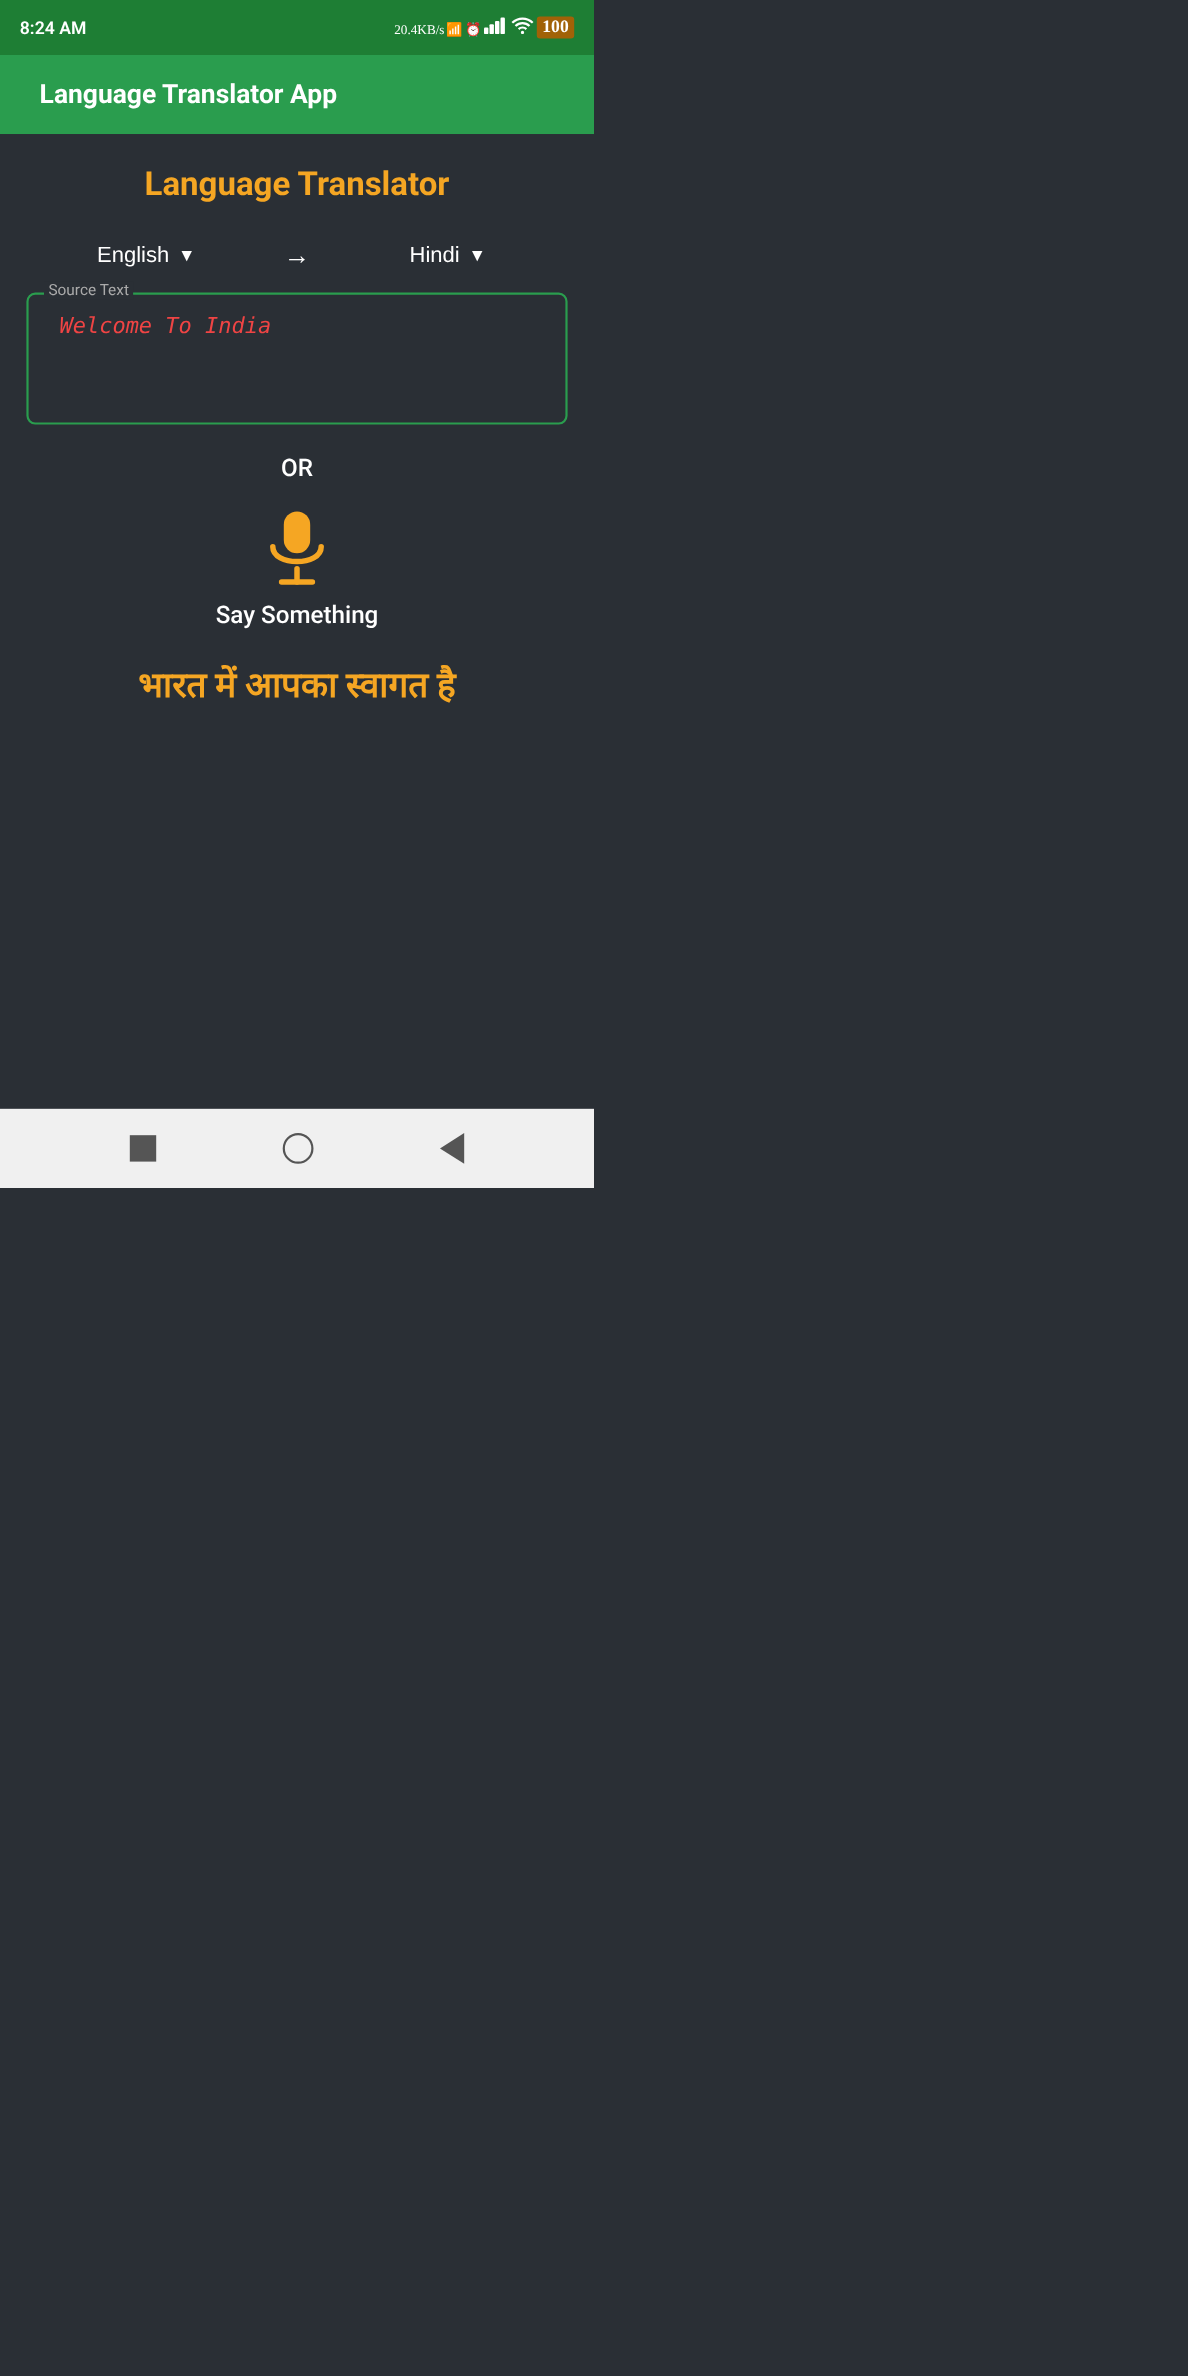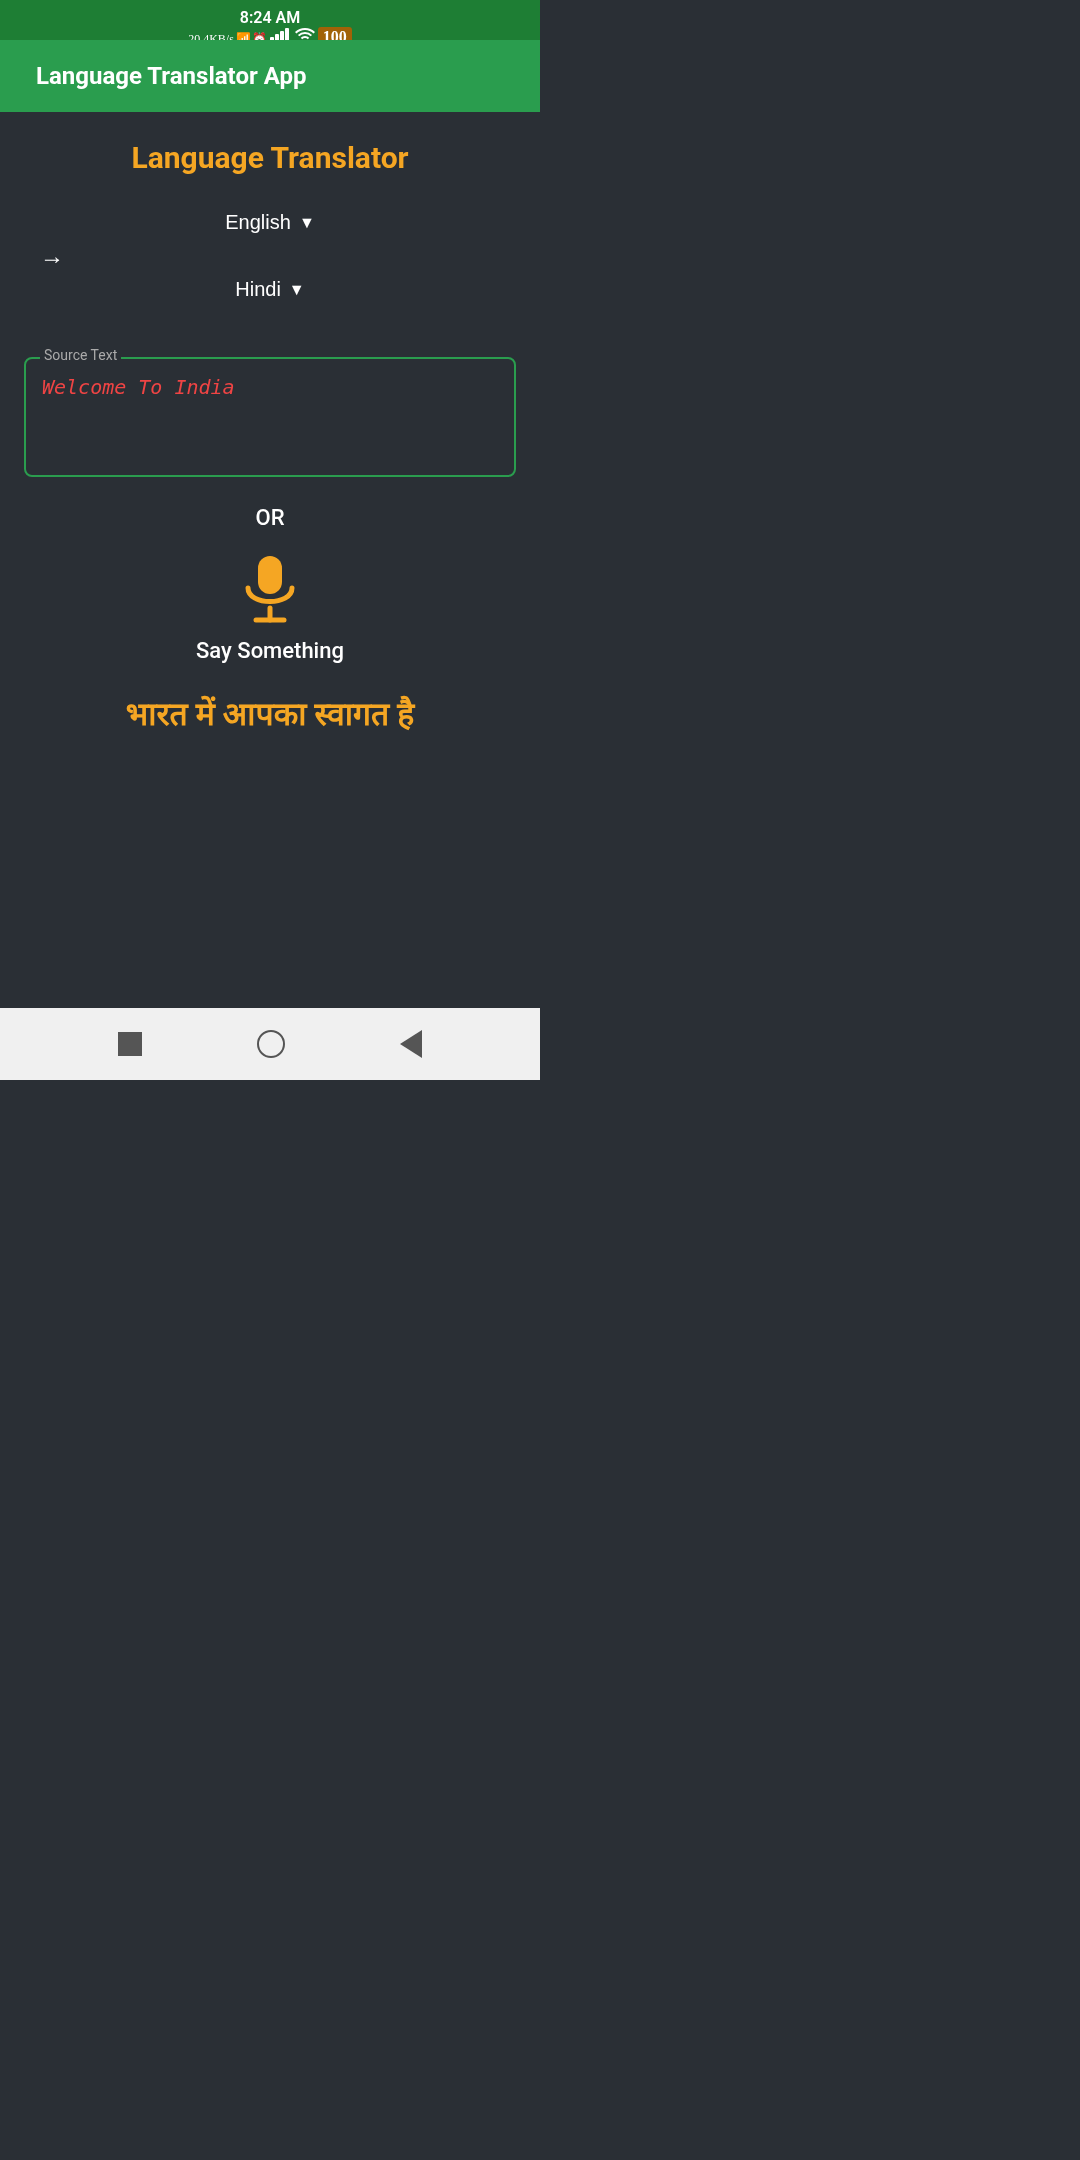--- a/index.html
+++ b/index.html
@@ -13,23 +13,22 @@
       display: flex;
       flex-direction: column;
     }
 
     
     .status-bar {
       background: #1e7e34;
       display: flex;
       justify-content: space-between;
       align-items: center;
-      padding: 8px 18px;
+      padding: 25px 18px;
       height: 40px;
-      flex-direction: column;
     }
     .status-time {
       color: white;
       font-size: 16px;
       font-weight: 600;
     }
     .status-icons {
       display: flex;
       align-items: flex-end;
       gap: 2px;
@@ -71,25 +70,25 @@
       color: #f5a623;
       font-size: 30px;
       font-weight: 700;
       text-align: center;
       margin-bottom: 28px;
     }
 
     
     .lang-row {
       display: flex;
+      align-items: center;
       justify-content: center;
       width: 100%;
-      margin-bottom: 48px;
+      margin-bottom: 14px;
       gap: 0;
-      flex-direction: column;
     }
     .lang-selector {
       display: flex;
       align-items: center;
       gap: 8px;
       background: transparent;
       border: none;
       cursor: pointer;
       padding: 8px 12px;
       border-radius: 6px;
@@ -110,21 +109,21 @@
       font-size: 24px;
       padding: 0 16px;
       flex: 0 0 auto;
     }
 
     
     .source-text-container {
       width: 100%;
       border: 2px solid #2a9d4e;
       border-radius: 8px;
-      padding: 16px 16px 16px 16px;
+      padding: 16px 16px 16px 28px;
       position: relative;
       margin-bottom: 28px;
     }
     .source-text-label {
       position: absolute;
       top: -12px;
       left: 14px;
       background: #2a2f35;
       color: #aaa;
       font-size: 14px;

